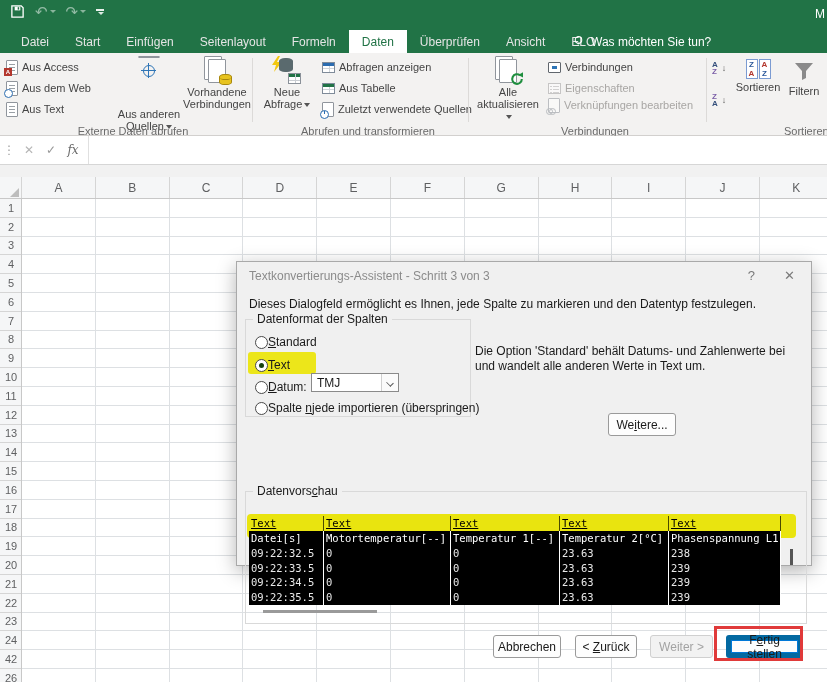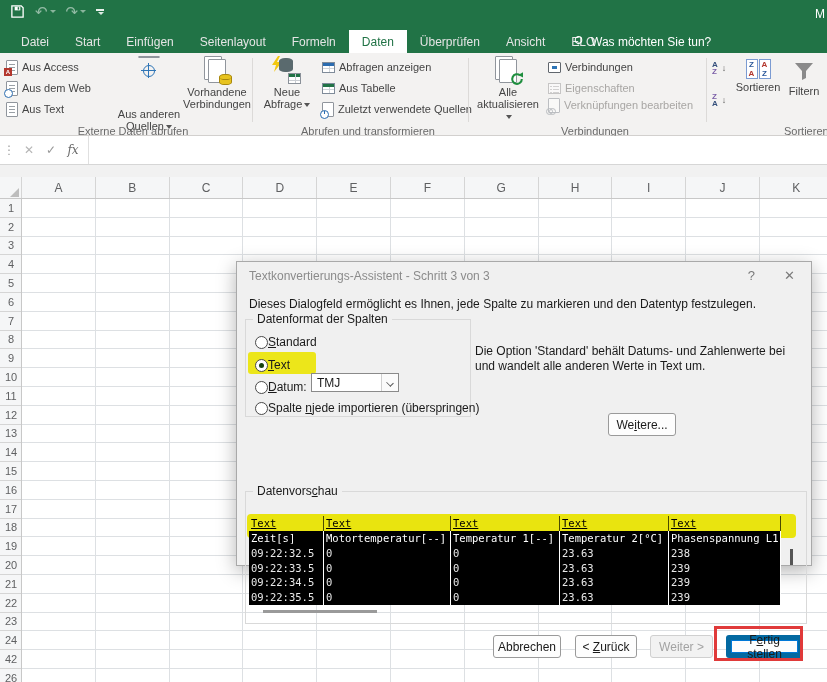--- a/index.html
+++ b/index.html
@@ -413,21 +413,21 @@
   </button>
 
   <div class="grpbox pv-group">
     <span class="legend"><span>Datenvors</span><span class="u">c</span><span>hau</span></span>
   </div>
   <div class="pv-band"></div>
   <div class="pv-table">
 
       <div class="pv-col" style="width: 75px;">
         <div class="pv-type">Text</div>
-        <div class="pv-head">Zeit[s]</div>
+        <div class="pv-head">Datei[s]</div>
         <div class="pv-val">09:22:32.5</div>
         <div class="pv-val">09:22:33.5</div>
         <div class="pv-val">09:22:34.5</div>
         <div class="pv-val">09:22:35.5</div>
         <div class="pv-fill"></div>
       </div>
 
       <div class="pv-col" style="width: 127px;">
         <div class="pv-type">Text</div>
         <div class="pv-head">Motortemperatur[--]</div>

